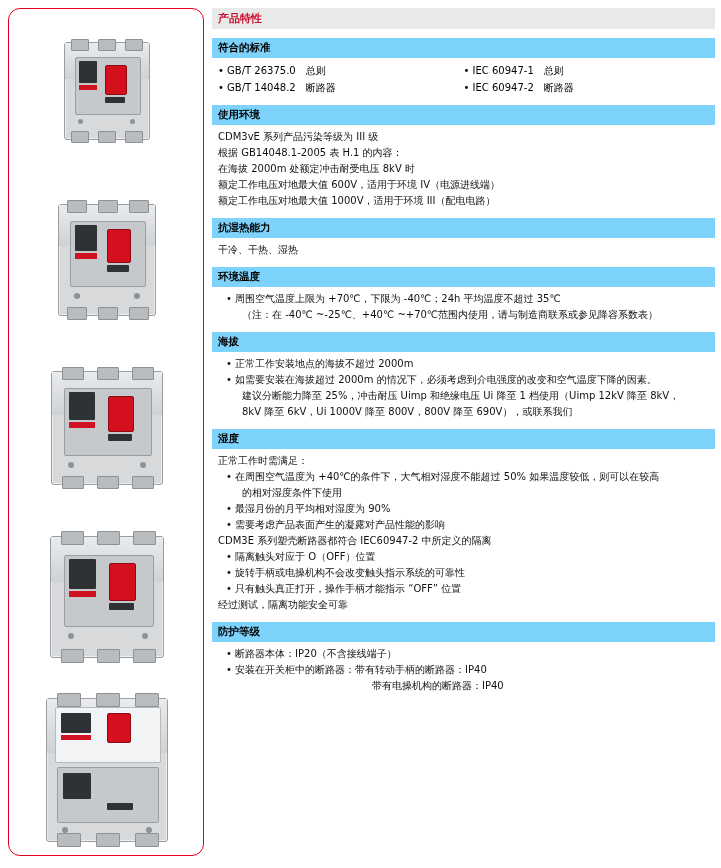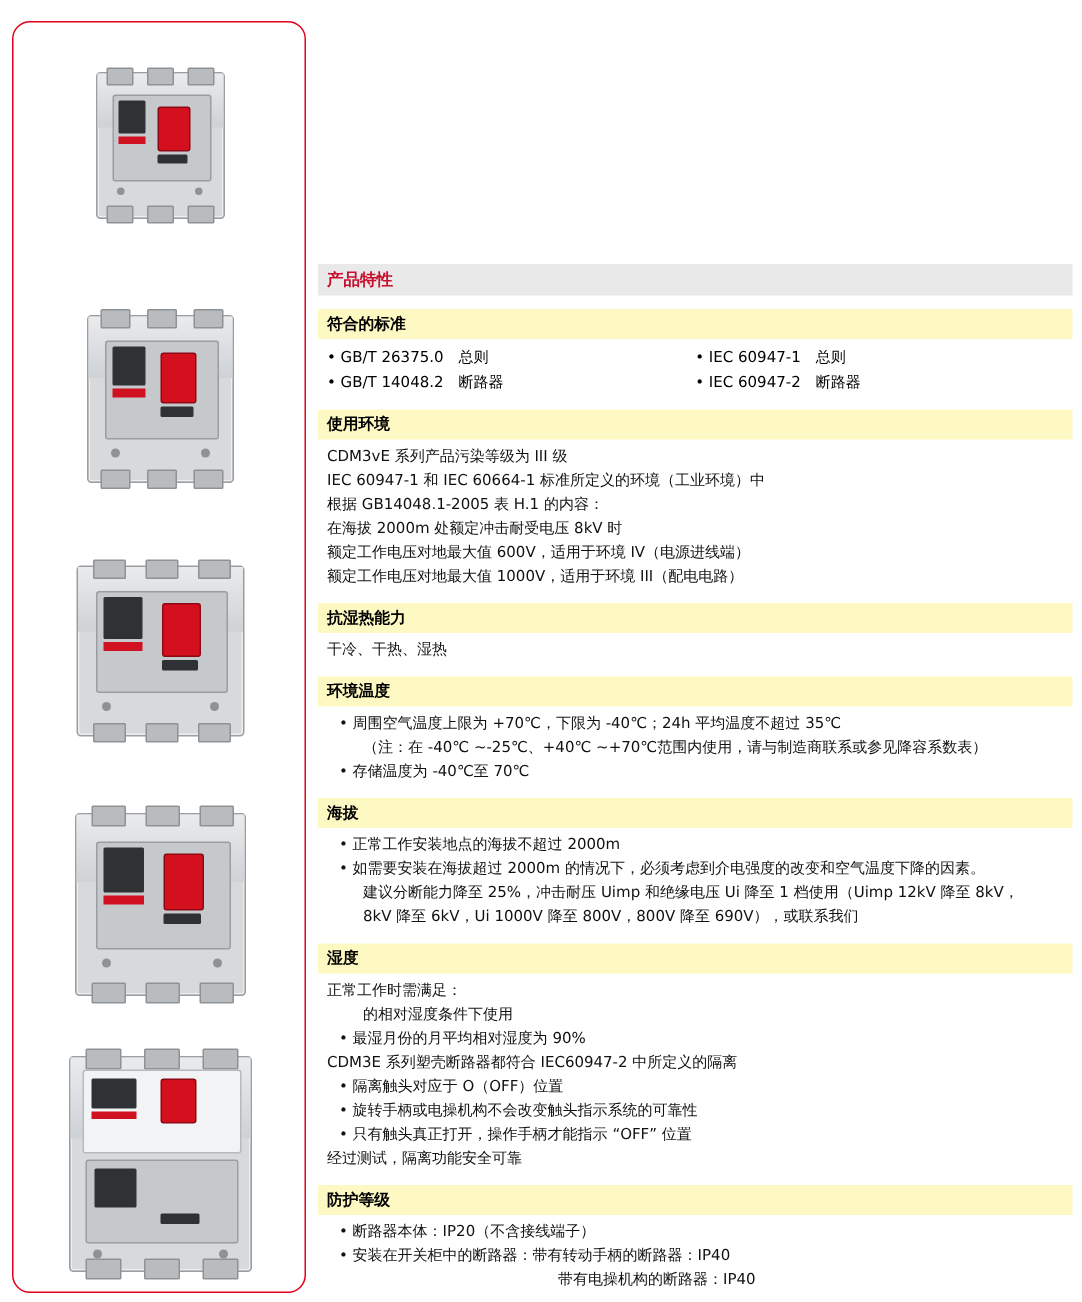--- a/index.html
+++ b/index.html
@@ -3,21 +3,21 @@
 <meta charset="utf-8">
 <style>
   html,body{margin:0;padding:0;}
   body{
     width:721px;height:868px;
     background:#ffffff;
     font-family:"DejaVu Sans","Liberation Sans",sans-serif;
     font-size:10px;color:#000;
     overflow:hidden;
   }
-  .page{position:relative;width:721px;height:868px;box-sizing:border-box;padding:8px 6px 6px 8px;display:flex;align-items:flex-end;}
+  .page{position:relative;width:721px;height:868px;box-sizing:border-box;padding:8px 6px 6px 8px;display:flex;}
 
   
   .left-col{
     width:196px;flex:0 0 196px;
     border:1.5px solid #e2001a;border-radius:12px;
     box-sizing:border-box;
     padding:6px 0;
     display:flex;flex-direction:column;align-items:center;
     justify-content:space-between;
     margin-right:8px;
@@ -39,21 +39,21 @@
   .wht{position:absolute;background:#f2f3f4;border:1px solid #b7babd;}
 
   
   .right-col{flex:1;min-width:0;}
   .sec-title{
     background:#e9e9e9;border-left:none;
     color:#c8102e;font-weight:bold;font-size:11px;
     padding:3px 6px;margin:0 0 4px 0;
   }
   .sub-title{
-    background:#fef9c3;color:#000;font-weight:bold;font-size:10.5px;
+    background:#7dd3fc;color:#000;font-weight:bold;font-size:10.5px;
     padding:3px 6px;margin:9px 0 4px 0;
   }
   .txt{font-size:10px;line-height:16px;padding:0 6px;color:#111;}
   .txt p{margin:0;}
   .ind{padding-left:16px;text-indent:-8px;}
   .ind2{padding-left:24px;text-indent:0;}
   .cols{display:flex;padding:0 6px;}
   .cols .c{width:50%;line-height:17px;font-size:10px;}
 </style>
 </head>
@@ -179,52 +179,52 @@
       </div>
       <div class="c">
         <div>• IEC 60947-1　总则</div>
         <div>• IEC 60947-2　断路器</div>
       </div>
     </div>
 
     <div class="sub-title">使用环境</div>
     <div class="txt">
       <p>CDM3vE 系列产品污染等级为 III 级</p>
-      <p>IEC 60947-1 和 IEC 60664-1 标准所定义的环境（工业环境）中</p>
       <p>根据 GB14048.1-2005 表 H.1 的内容：</p>
       <p>在海拔 2000m 处额定冲击耐受电压 8kV 时</p>
       <p>额定工作电压对地最大值 600V，适用于环境 IV（电源进线端）</p>
       <p>额定工作电压对地最大值 1000V，适用于环境 III（配电电路）</p>
     </div>
 
     <div class="sub-title">抗湿热能力</div>
     <div class="txt">
       <p>干冷、干热、湿热</p>
     </div>
 
     <div class="sub-title">环境温度</div>
     <div class="txt">
       <p class="ind">• 周围空气温度上限为 +70℃，下限为 -40℃；24h 平均温度不超过 35℃</p>
       <p class="ind2">（注：在 -40℃ ~-25℃、+40℃ ~+70℃范围内使用，请与制造商联系或参见降容系数表）</p>
-      <p class="ind">• 存储温度为 -40℃至 70℃</p>
     </div>
 
     <div class="sub-title">海拔</div>
     <div class="txt">
       <p class="ind">• 正常工作安装地点的海拔不超过 2000m</p>
       <p class="ind">• 如需要安装在海拔超过 2000m 的情况下，必须考虑到介电强度的改变和空气温度下降的因素。</p>
       <p class="ind2">建议分断能力降至 25%，冲击耐压 Uimp 和绝缘电压 Ui 降至 1 档使用（Uimp 12kV 降至 8kV，</p>
       <p class="ind2">8kV 降至 6kV，Ui 1000V 降至 800V，800V 降至 690V），或联系我们</p>
     </div>
 
     <div class="sub-title">湿度</div>
     <div class="txt">
       <p>正常工作时需满足：</p>
+      <p class="ind">• 在周围空气温度为 +40℃的条件下，大气相对湿度不能超过 50% 如果温度较低，则可以在较高</p>
       <p class="ind2">的相对湿度条件下使用</p>
       <p class="ind">• 最湿月份的月平均相对湿度为 90%</p>
+      <p class="ind">• 需要考虑产品表面产生的凝露对产品性能的影响</p>
     </div>
 
     <div class="txt">
       <p>CDM3E 系列塑壳断路器都符合 IEC60947-2 中所定义的隔离</p>
       <p class="ind">• 隔离触头对应于 O（OFF）位置</p>
       <p class="ind">• 旋转手柄或电操机构不会改变触头指示系统的可靠性</p>
       <p class="ind">• 只有触头真正打开，操作手柄才能指示 “OFF” 位置</p>
       <p>经过测试，隔离功能安全可靠</p>
     </div>
 

